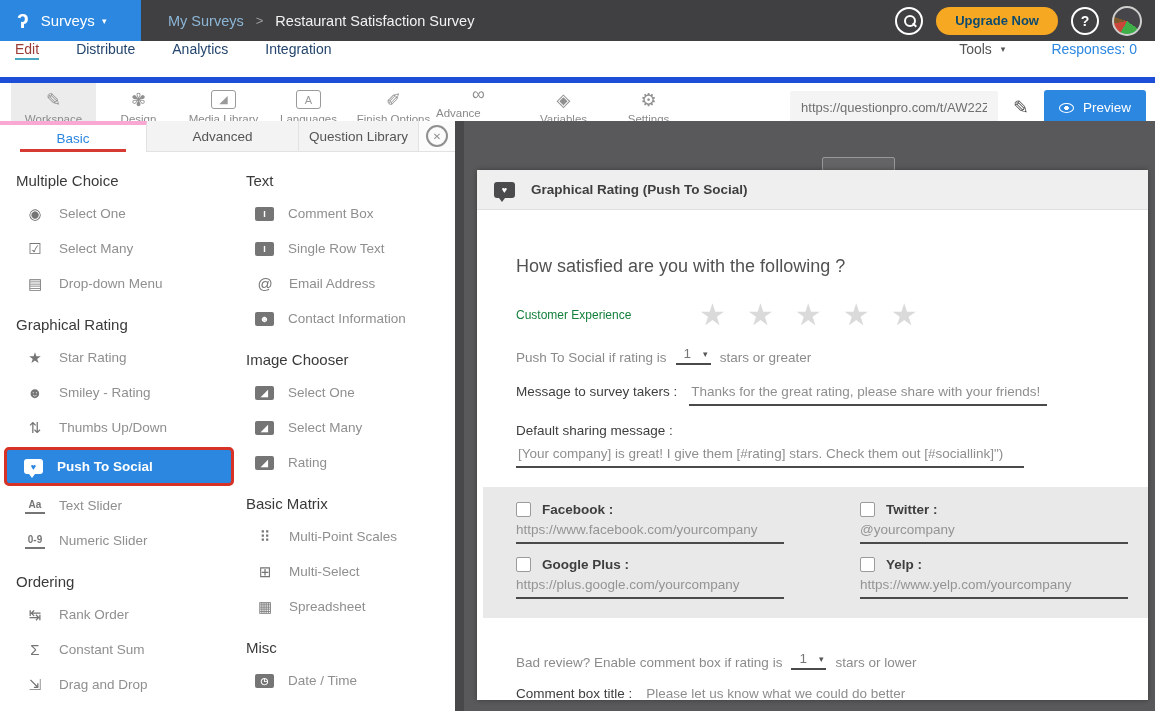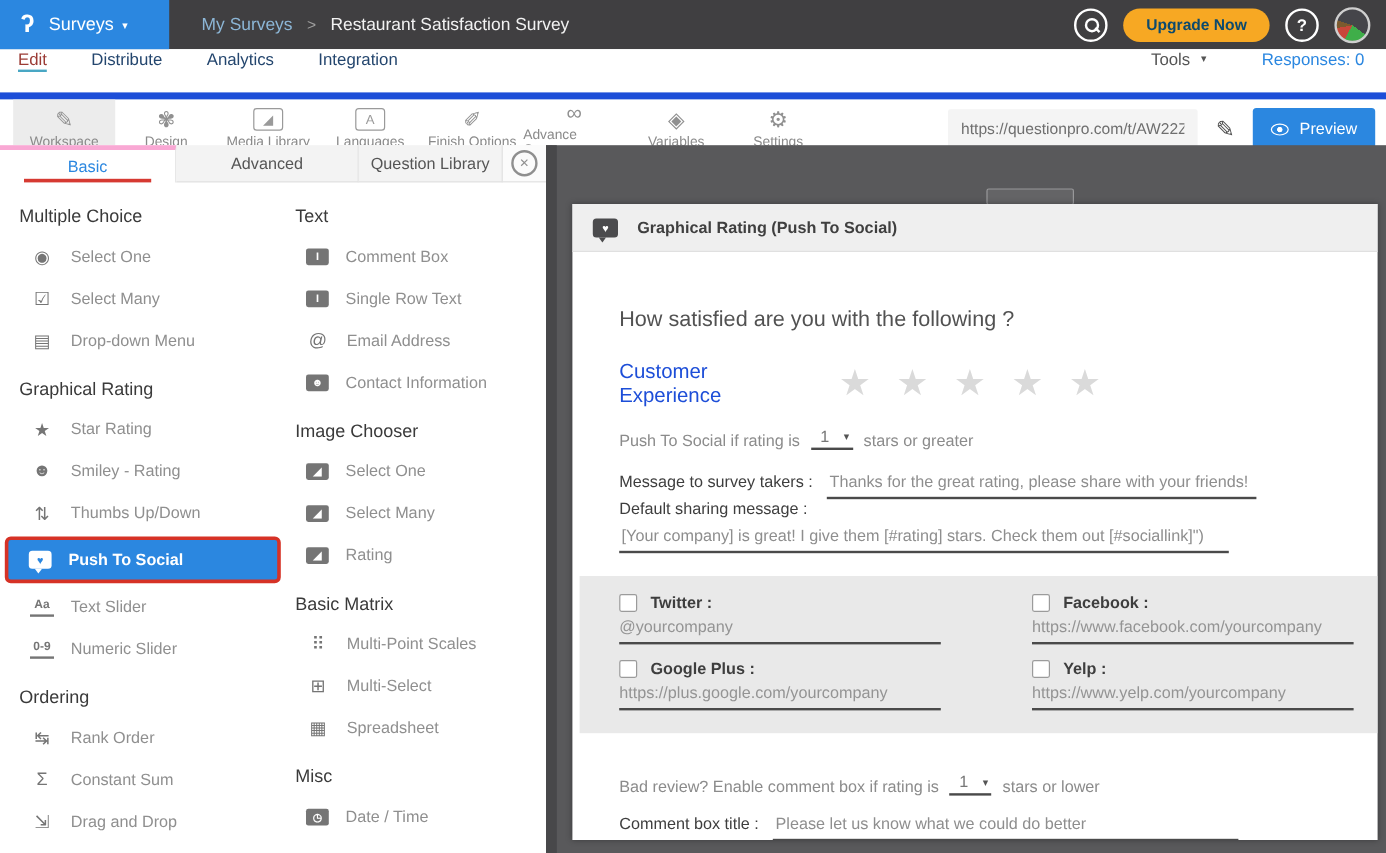--- a/index.html
+++ b/index.html
@@ -72,31 +72,31 @@
   .panel-scroll{position:absolute;left:0;top:0;width:9px;bottom:0;background:#48484a}
   .partial-btn{position:absolute;top:36px;left:367px;width:73px;height:14px;border:1px solid #98989a;background:#646466;border-radius:2px}
   .card{position:absolute;left:22px;top:49px;right:7px;bottom:11px;background:#fff;overflow:hidden;box-shadow:0 0 5px rgba(0,0,0,.35)}
   .card-header{height:40px;background:#efefef;border-bottom:1px solid #e0e0e0;display:flex;align-items:center;gap:16px;padding-left:17px}
   .bubble-dark{width:21px;height:16px;background:#4b4b4d;border-radius:3px;color:#fff;font-size:9px;display:flex;align-items:center;justify-content:center;position:relative}
   .bubble-dark::after{content:"";position:absolute;left:5px;bottom:-4px;border-left:3px solid transparent;border-right:3px solid transparent;border-top:4px solid #4b4b4d}
   .card-title{font-size:13.5px;font-weight:bold;color:#3f3f3f}
   .inset{margin-left:39px}
   .q-title{margin-top:46px;font-size:18px;color:#525252}
   .rating-row{display:flex;align-items:center;margin-top:23px}
-  .cust-label{font-size:17px;color:#1d4ed8;width:163px}
+  .cust-label{font-size:12px;color:#15803d;width:163px}
   .stars{display:flex;gap:21px;margin-left:20px}
   .star{font-size:30px;color:#dadada;line-height:30px;cursor:pointer}
   .rule-row{margin-top:16px;font-size:13.5px;color:#8b8b8b;display:flex;align-items:flex-end;gap:9px}
   .mini-select{display:inline-flex;align-items:center;gap:12px;border-bottom:2px solid #4a4a4a;padding:0 3px 2px 8px;color:#777;cursor:pointer}
   .mini-caret{font-size:9px;color:#555}
   .field-row{display:flex;align-items:baseline;margin-top:19px;gap:12px}
   .f-label{font-size:13.5px;font-weight:normal;color:#3e3e3e;white-space:nowrap}
   .f-input{border:none;border-bottom:2px solid #4a4a4a;font-size:13.5px;color:#8e8e8e;padding:0 0 5px 2px;outline:none;font-family:inherit;background:transparent}
   .msg-input{width:358px}
-  .share-block{}
+  .share-block{margin-top:17px}
   .share-input{display:block;width:508px;margin-top:8px}
   .social-box{background:#e9e9e9;margin:19px 0 0 6px;padding:15px 20px 19px 33px}
   .social-grid{display:grid;grid-template-columns:344px 1fr;row-gap:13px}
   .soc-head{display:flex;align-items:center;gap:11px}
   .soc-chk{width:15px;height:15px;background:#fff;border:1.5px solid #9b9b9b;border-radius:2px;cursor:pointer}
   .soc-label{font-size:13.5px;font-weight:bold;color:#3e3e3e}
   .soc-input{display:block;border:none;background:transparent;border-bottom:2px solid #4a4a4a;width:268px;font-size:13.5px;color:#8e8e8e;margin-top:5px;padding:0 0 5px 0;outline:none;font-family:inherit}
   .soc-input::placeholder{color:#949494;opacity:1}
   .bad-row{margin-top:33px}
   .comment-row{margin-top:16px}
@@ -355,30 +355,30 @@
       <div class="share-block inset">
         <span class="f-label">Default sharing message :</span>
         <input class="f-input share-input" value="[Your company] is great! I give them [#rating] stars. Check them out [#sociallink]&quot;)" style="">
       </div>
 
       <div class="social-box">
         <div class="social-grid">
           <div class="soc-cell">
             <div class="soc-head">
               <span class="soc-chk"></span>
-              <span class="soc-label">Twitter :</span>
+              <span class="soc-label">Facebook :</span>
             </div>
-            <input class="soc-input" placeholder="@yourcompany" style="">
+            <input class="soc-input" placeholder="https://www.facebook.com/yourcompany" style="">
           </div>
           <div class="soc-cell">
             <div class="soc-head">
               <span class="soc-chk"></span>
-              <span class="soc-label">Facebook :</span>
+              <span class="soc-label">Twitter :</span>
             </div>
-            <input class="soc-input" placeholder="https://www.facebook.com/yourcompany" style="">
+            <input class="soc-input" placeholder="@yourcompany" style="">
           </div>
           <div class="soc-cell">
             <div class="soc-head">
               <span class="soc-chk"></span>
               <span class="soc-label">Google Plus :</span>
             </div>
             <input class="soc-input" placeholder="https://plus.google.com/yourcompany" style="">
           </div>
           <div class="soc-cell">
             <div class="soc-head">

